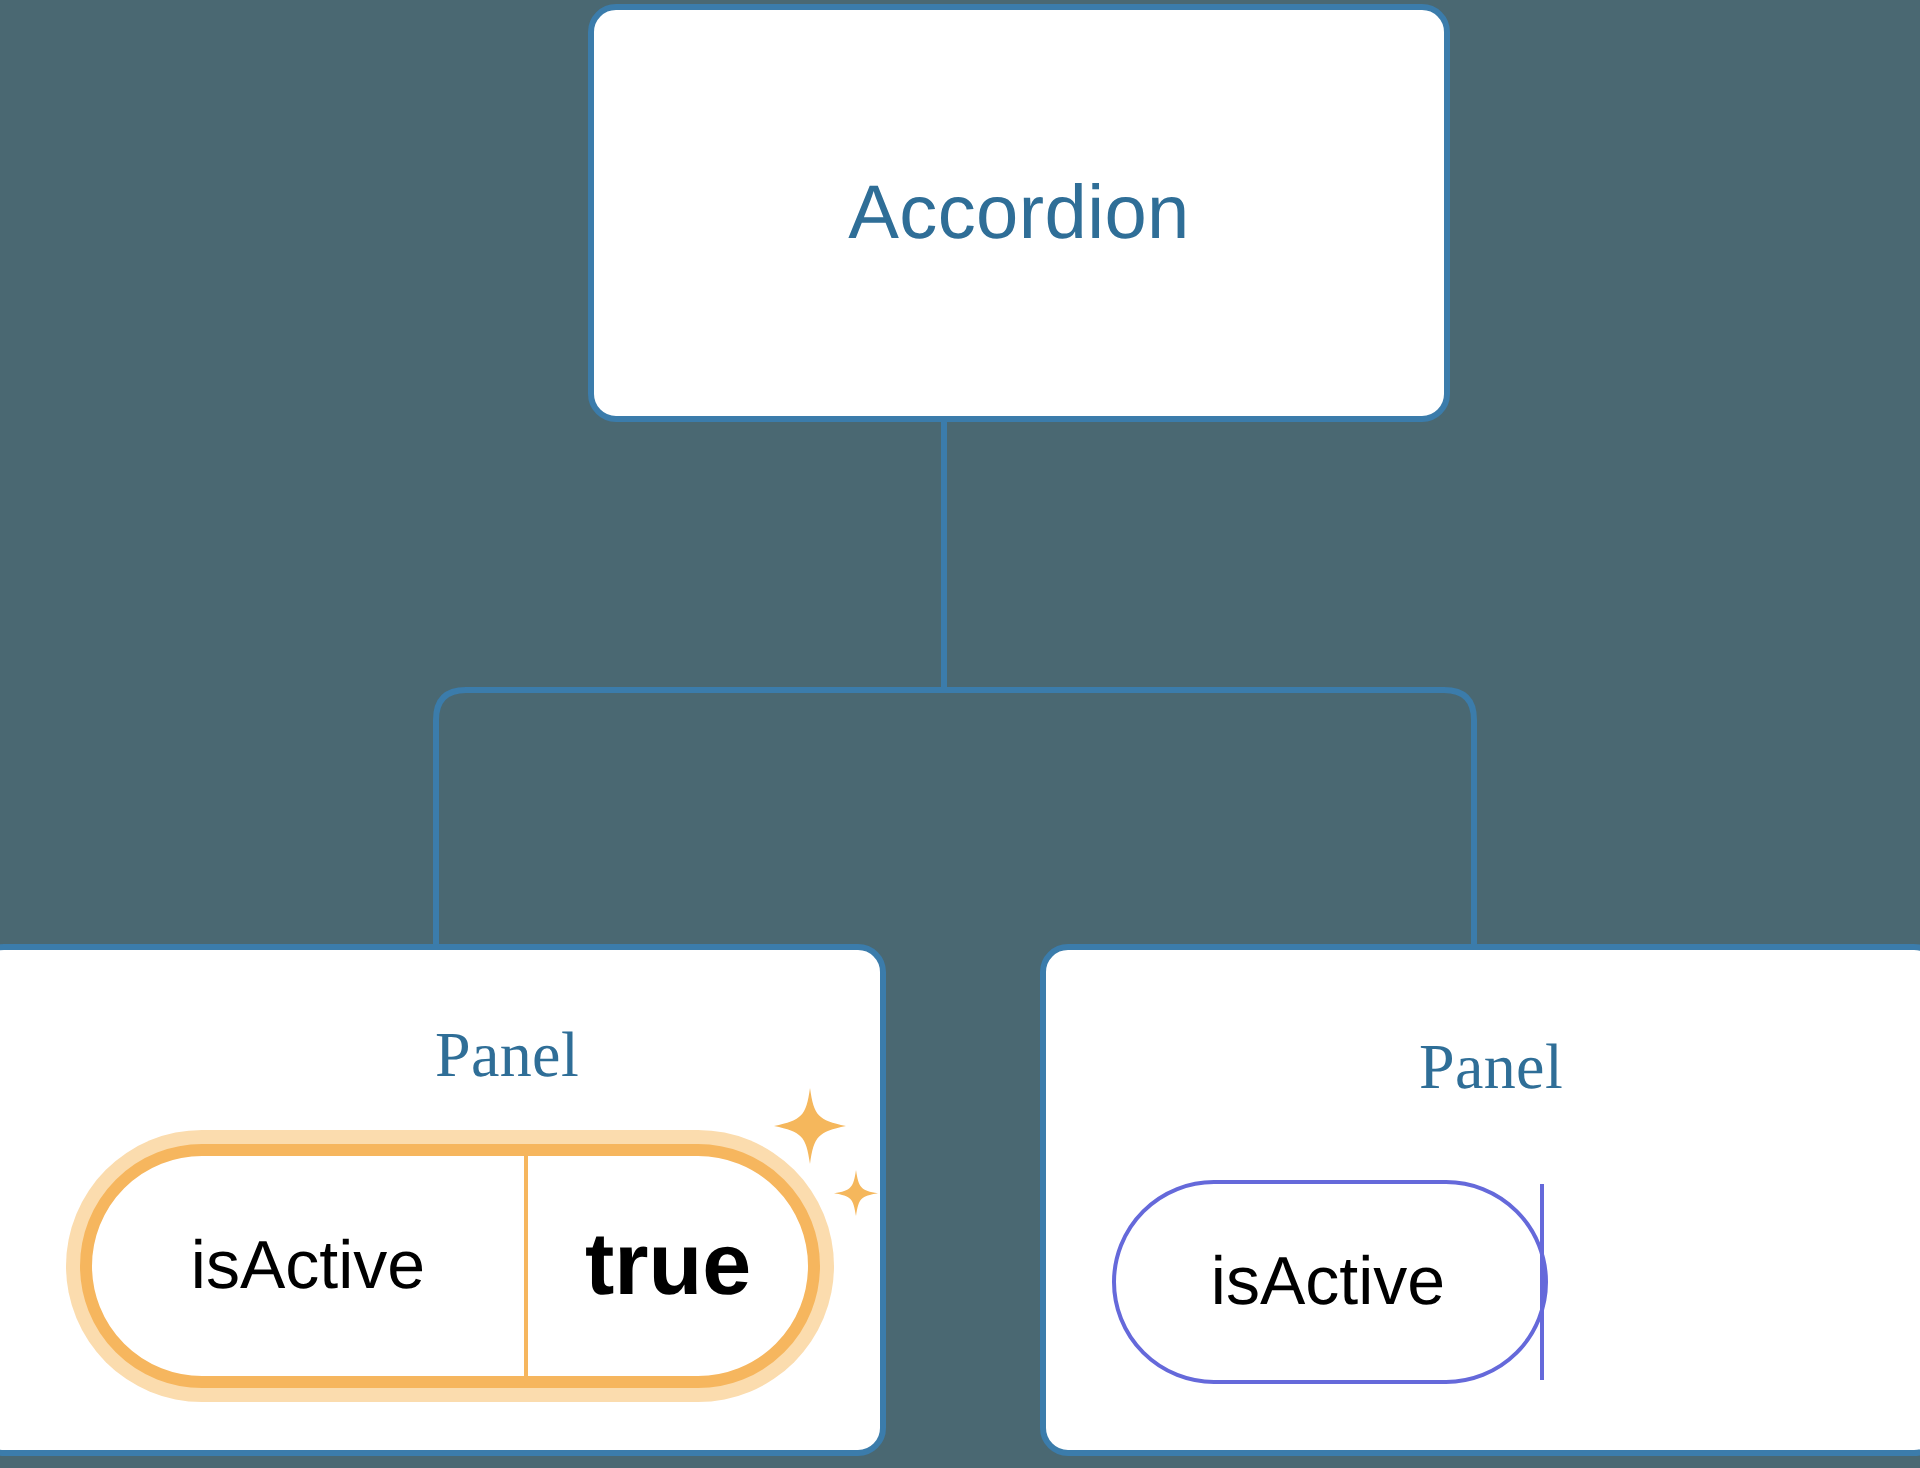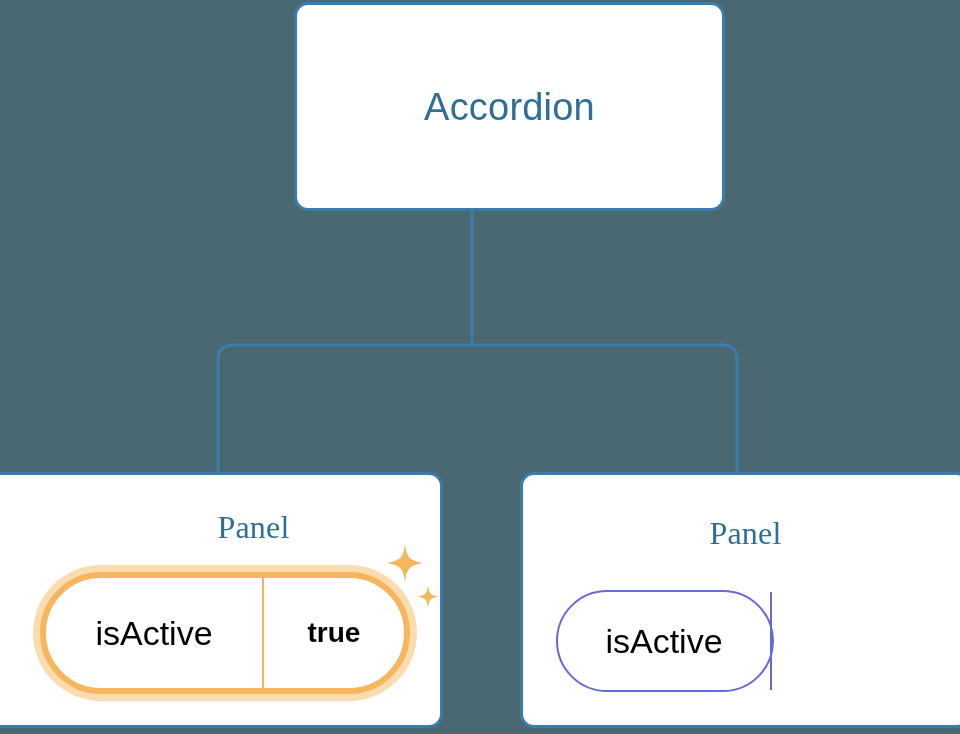--- a/index.html
+++ b/index.html
@@ -117,21 +117,21 @@
     height: 122px;
     background: #ffffff;
   }
   .pill-hl .pill-key {
     width: 218px;
     font-size: 34px;
     border-right: 2px solid #f6b65e;
   }
   .pill-hl .pill-val {
     width: 140px;
-    font-size: 28px;
+    font-size: 44px;
     font-weight: bold;
   }
 
   .left-pill-pos {
     position: absolute;
     left: 33px;
     top: 565px;
   }
   .right-pill-pos {
     position: absolute;

